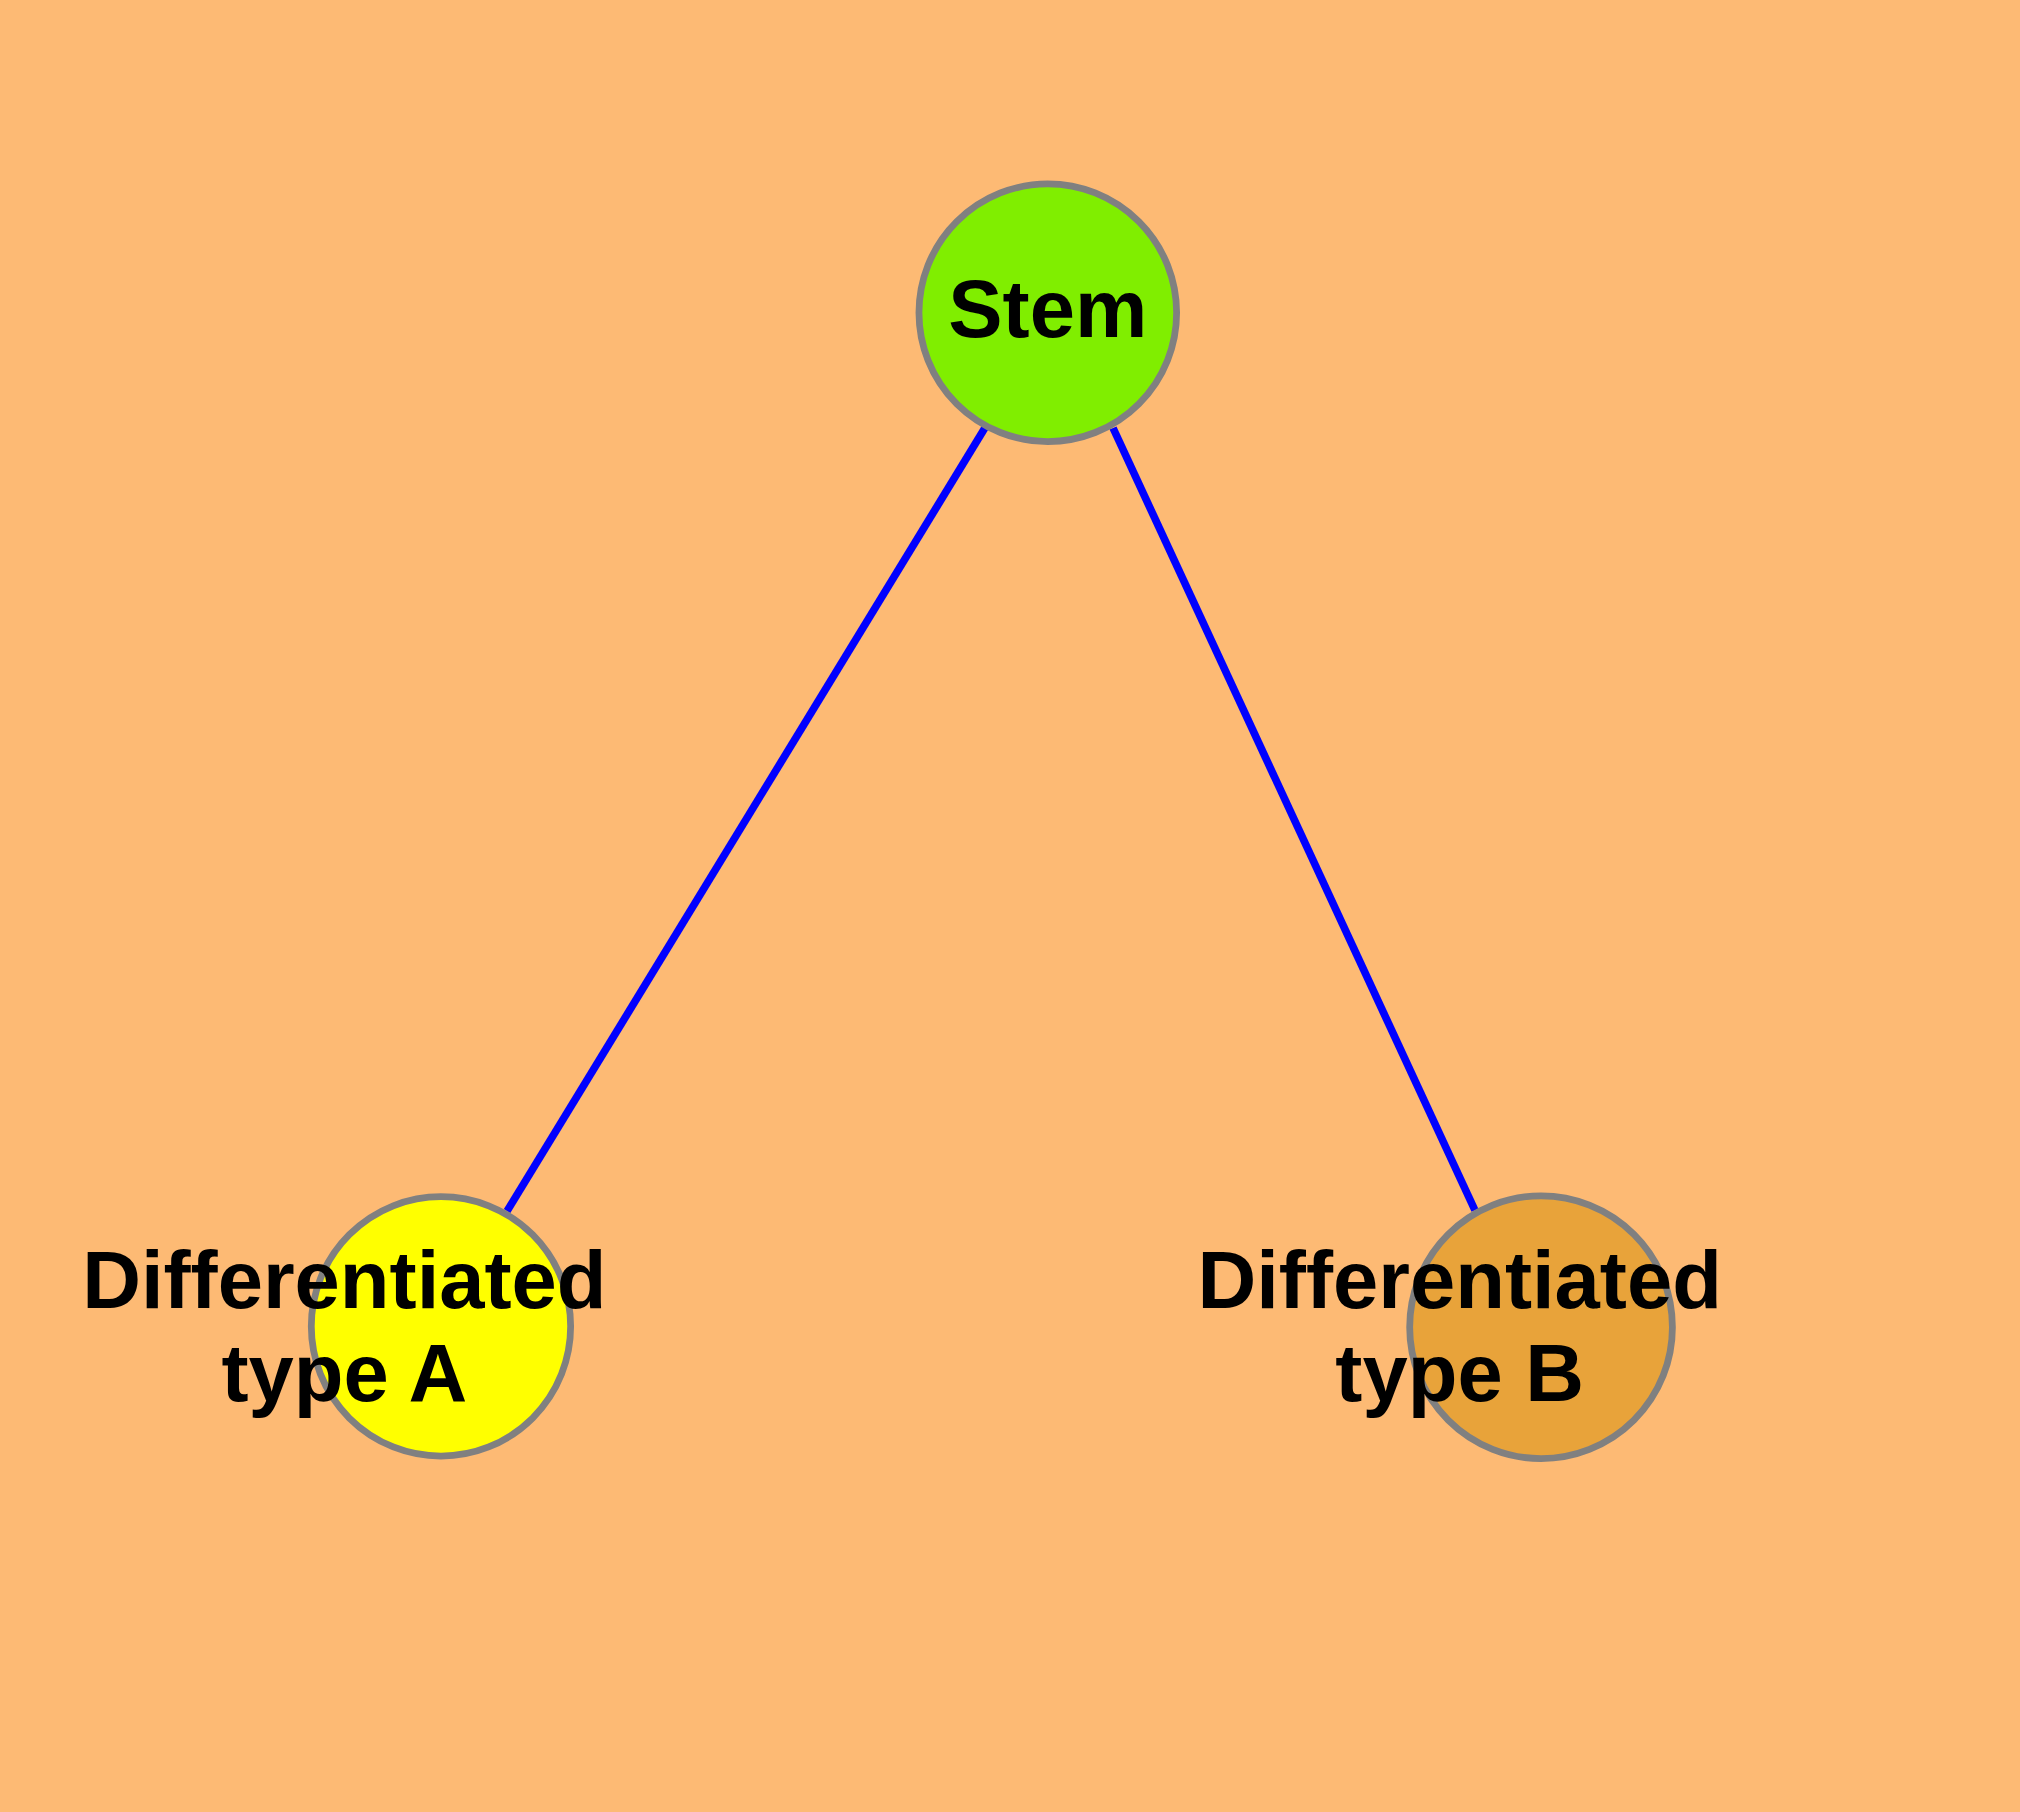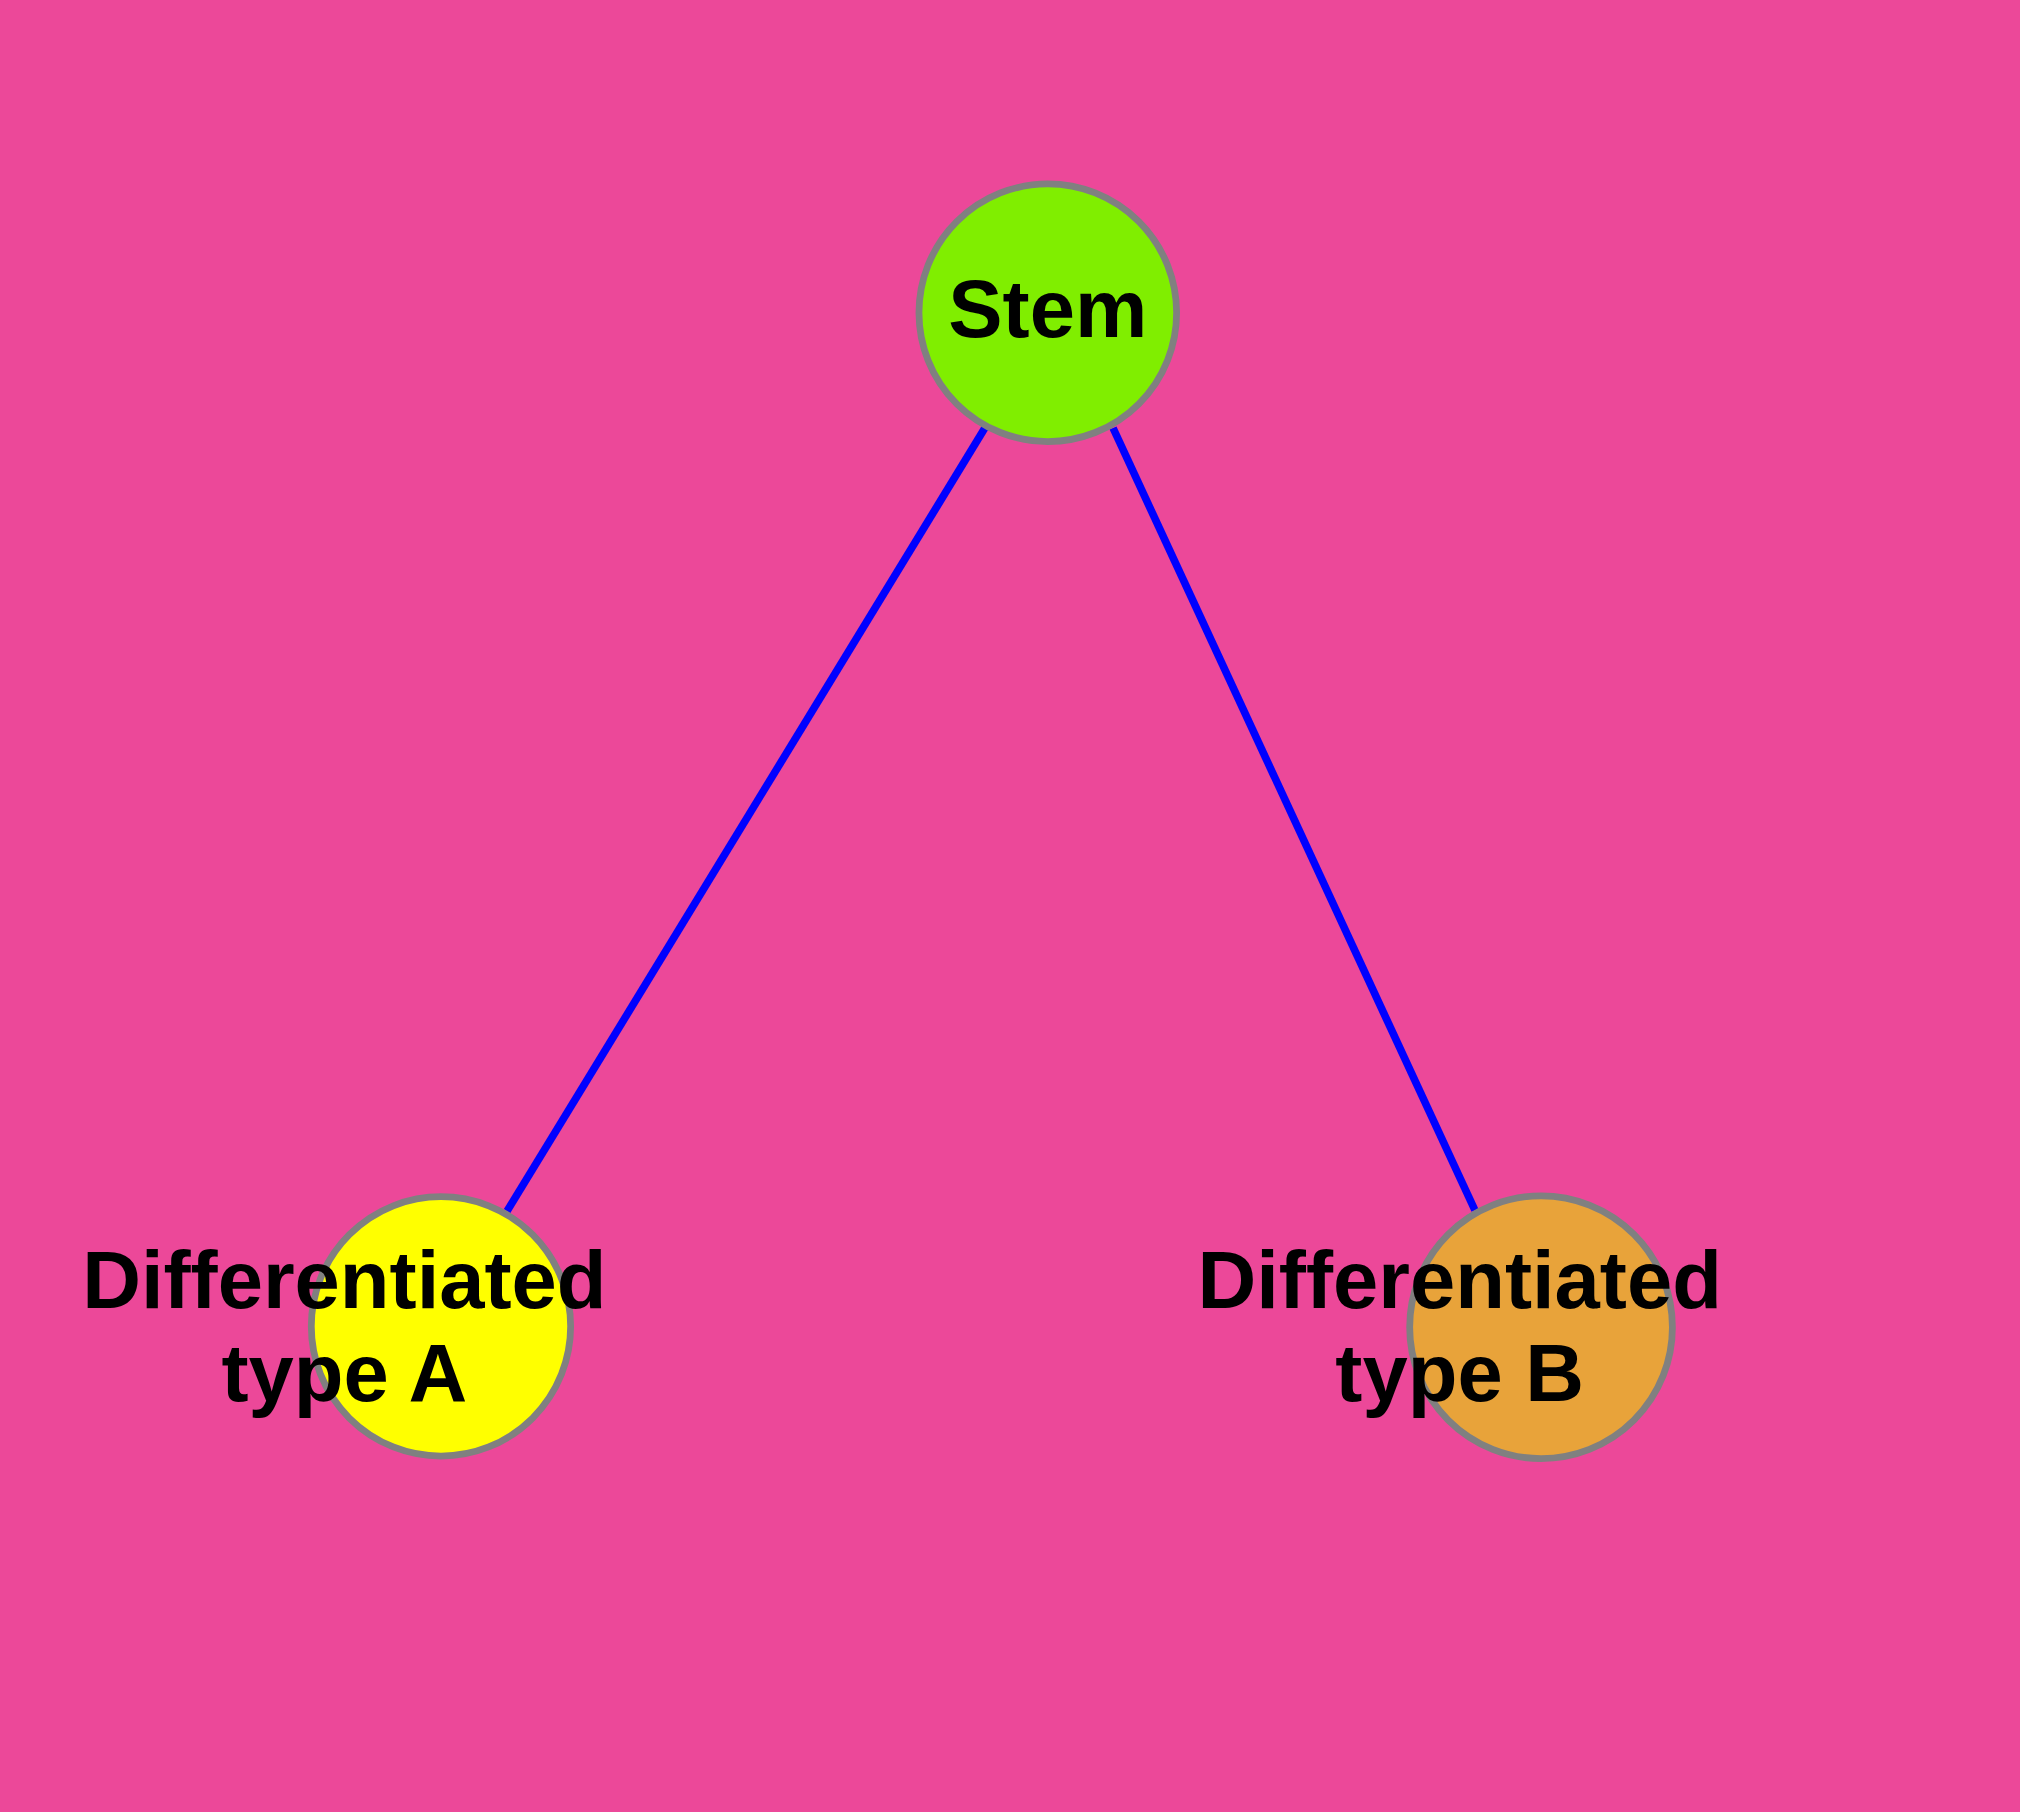--- a/index.html
+++ b/index.html
@@ -43,21 +43,21 @@
   .node-label-big {
     font-size: 96px;
   }
   .node-label-stem {
     font-size: 96px;
   }
 </style>
 </head>
 <body>
 
-<div id="stage" style="background: #ec4899;">
+<div id="stage" style="background: #fdba74;">
   <svg id="graph-svg" viewBox="0 0 2384 2138">
 
     <g>
       <line class="edge-line" x1="1163" y1="503" x2="598" y2="1429" stroke="#0000ff"></line>
       <line class="edge-line" x1="1313" y1="505" x2="1740" y2="1428" stroke="#0000ff"></line>
     </g>
 
     <g>
 
       <g>

